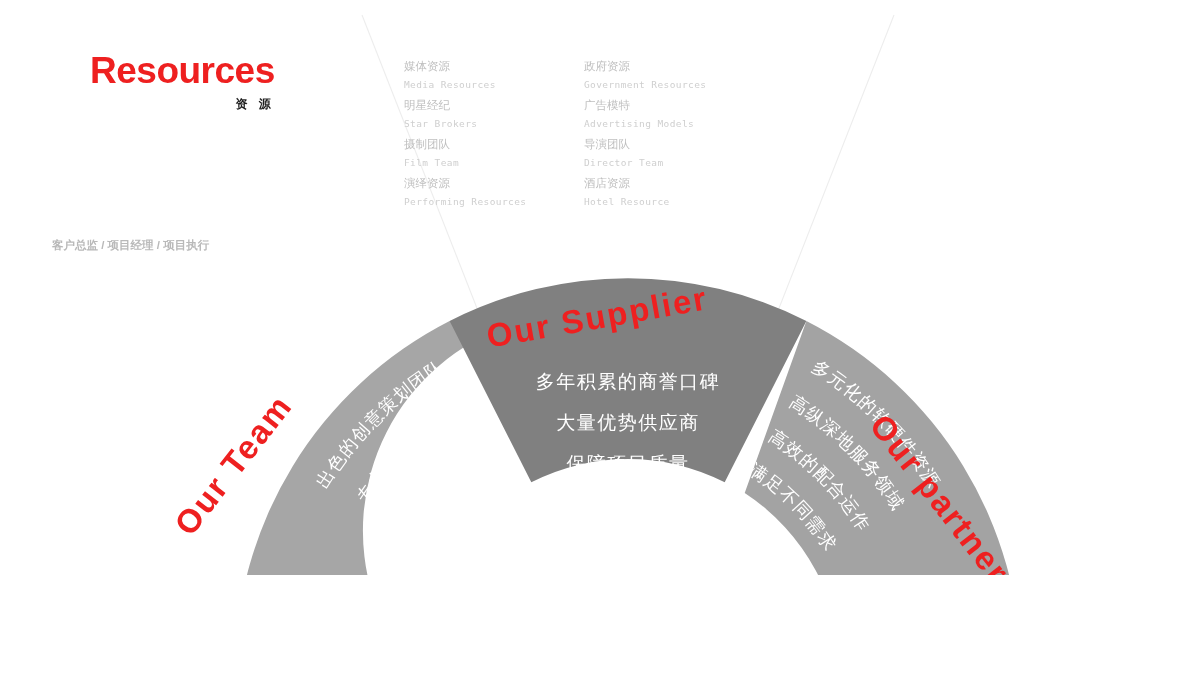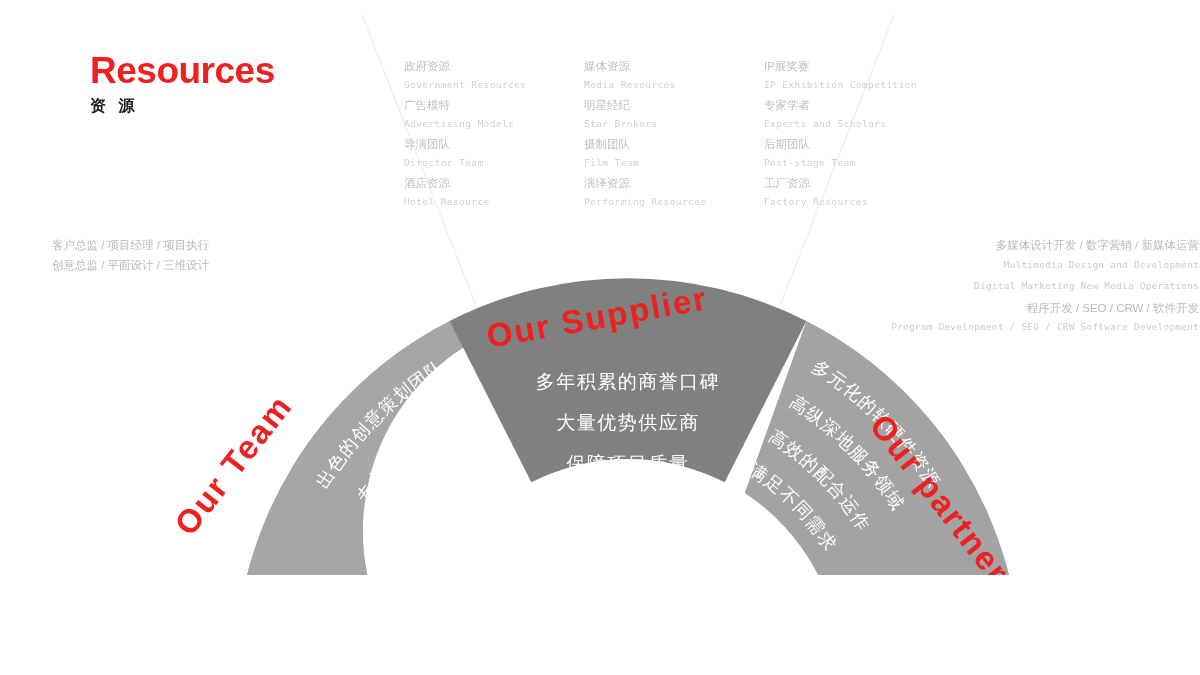--- a/index.html
+++ b/index.html
@@ -37,25 +37,26 @@
   #resources-heading .en {
     font-size: 37px;
     font-weight: bold;
     color: #ee2020;
     letter-spacing: -0.5px;
     line-height: 1.0;
     white-space: nowrap;
   }
   #resources-heading .cn {
     margin-top: 7px;
-    font-size: 16px;
+    font-size: 12px;
     font-weight: bold;
     color: #1c1c1c;
     letter-spacing: 4px;
     white-space: nowrap;
+    text-align: right;
   }
 
   
   #resource-columns {
     position: absolute;
     left: 372px;
     top: 61px;
     display: flex;
     gap: 0px;
   }
@@ -75,20 +76,21 @@
     color: #cfcfcf;
     line-height: 1;
     margin-bottom: 11px;
     letter-spacing: 0.4px;
     white-space: nowrap;
   }
 
   
   .side-block {
     position: absolute;
+    font-weight: bold;
   }
   #team-roles {
     left: 20px;
     top: 240px;
     text-align: left;
   }
   #partner-roles {
     right: 33px;
     top: 240px;
     text-align: right;
@@ -155,68 +157,50 @@
     <line x1="330" y1="15" x2="470" y2="372" stroke="#ededed" stroke-width="1.1"></line>
     <line x1="862" y1="15" x2="722" y2="372" stroke="#ededed" stroke-width="1.1"></line>
   </svg>
 
   <div id="resources-heading">
     <div class="en">Resources</div>
     <div class="cn">资 源</div>
   </div>
 
   <div id="resource-columns">
+
+    <div class="res-col">
+      <div class="r-cn">媒体资源</div>
+      <div class="r-en">Media Resources</div>
+      <div class="r-cn">明星经纪</div>
+      <div class="r-en">Star Brokers</div>
+      <div class="r-cn">摄制团队</div>
+      <div class="r-en">Film Team</div>
+      <div class="r-cn">演绎资源</div>
+      <div class="r-en">Performing Resources</div>
+    </div>
 
     <div class="res-col">
       <div class="r-cn">政府资源</div>
       <div class="r-en">Government Resources</div>
       <div class="r-cn">广告模特</div>
       <div class="r-en">Advertising Models</div>
       <div class="r-cn">导演团队</div>
       <div class="r-en">Director Team</div>
       <div class="r-cn">酒店资源</div>
       <div class="r-en">Hotel Resource</div>
     </div>
 
-    <div class="res-col">
-      <div class="r-cn">媒体资源</div>
-      <div class="r-en">Media Resources</div>
-      <div class="r-cn">明星经纪</div>
-      <div class="r-en">Star Brokers</div>
-      <div class="r-cn">摄制团队</div>
-      <div class="r-en">Film Team</div>
-      <div class="r-cn">演绎资源</div>
-      <div class="r-en">Performing Resources</div>
-    </div>
-
-    <div class="res-col">
-      <div class="r-cn">IP展奖赛</div>
-      <div class="r-en">IP Exhibition Competition</div>
-      <div class="r-cn">专家学者</div>
-      <div class="r-en">Experts and Scholars</div>
-      <div class="r-cn">后期团队</div>
-      <div class="r-en">Post-stage Team</div>
-      <div class="r-cn">工厂资源</div>
-      <div class="r-en">Factory Resources</div>
-    </div>
 
   </div>
 
   <div id="team-roles" class="side-block">
     <div class="s-cn">客户总监 / 项目经理 / 项目执行</div>
-    <div class="s-cn">创意总监 / 平面设计 / 三维设计</div>
   </div>
 
-  <div id="partner-roles" class="side-block">
-    <div class="s-cn">多媒体设计开发 / 数字营销 / 新媒体运营</div>
-    <div class="s-en">Multimedia Design and Development</div>
-    <div class="s-en">Digital Marketing  New Media Operations</div>
-    <div class="s-cn">程序开发 / SEO / CRW / 软件开发</div>
-    <div class="s-en">Program Development / SEO / CRW Software Development</div>
-  </div>
 
   <svg id="wheel" viewBox="0 0 1200 675" width="1200" height="675">
     <defs>
 
       <path id="tp-team-1" d="M 596 672 m -353 0 a 353 353 0 0 1 353 -353" fill="none"></path>
       <path id="tp-team-2" d="M 596 672 m -311 0 a 311 311 0 0 1 311 -311" fill="none"></path>
       <path id="tp-team-3" d="M 596 672 m -271 0 a 271 271 0 0 1 271 -271" fill="none"></path>
       <path id="tp-team-4" d="M 596 672 m -232 0 a 232 232 0 0 1 232 -232" fill="none"></path>
 
       <path id="tp-part-1" d="M 596 672 m 0 -353 a 353 353 0 0 1 353 353" fill="none"></path>

